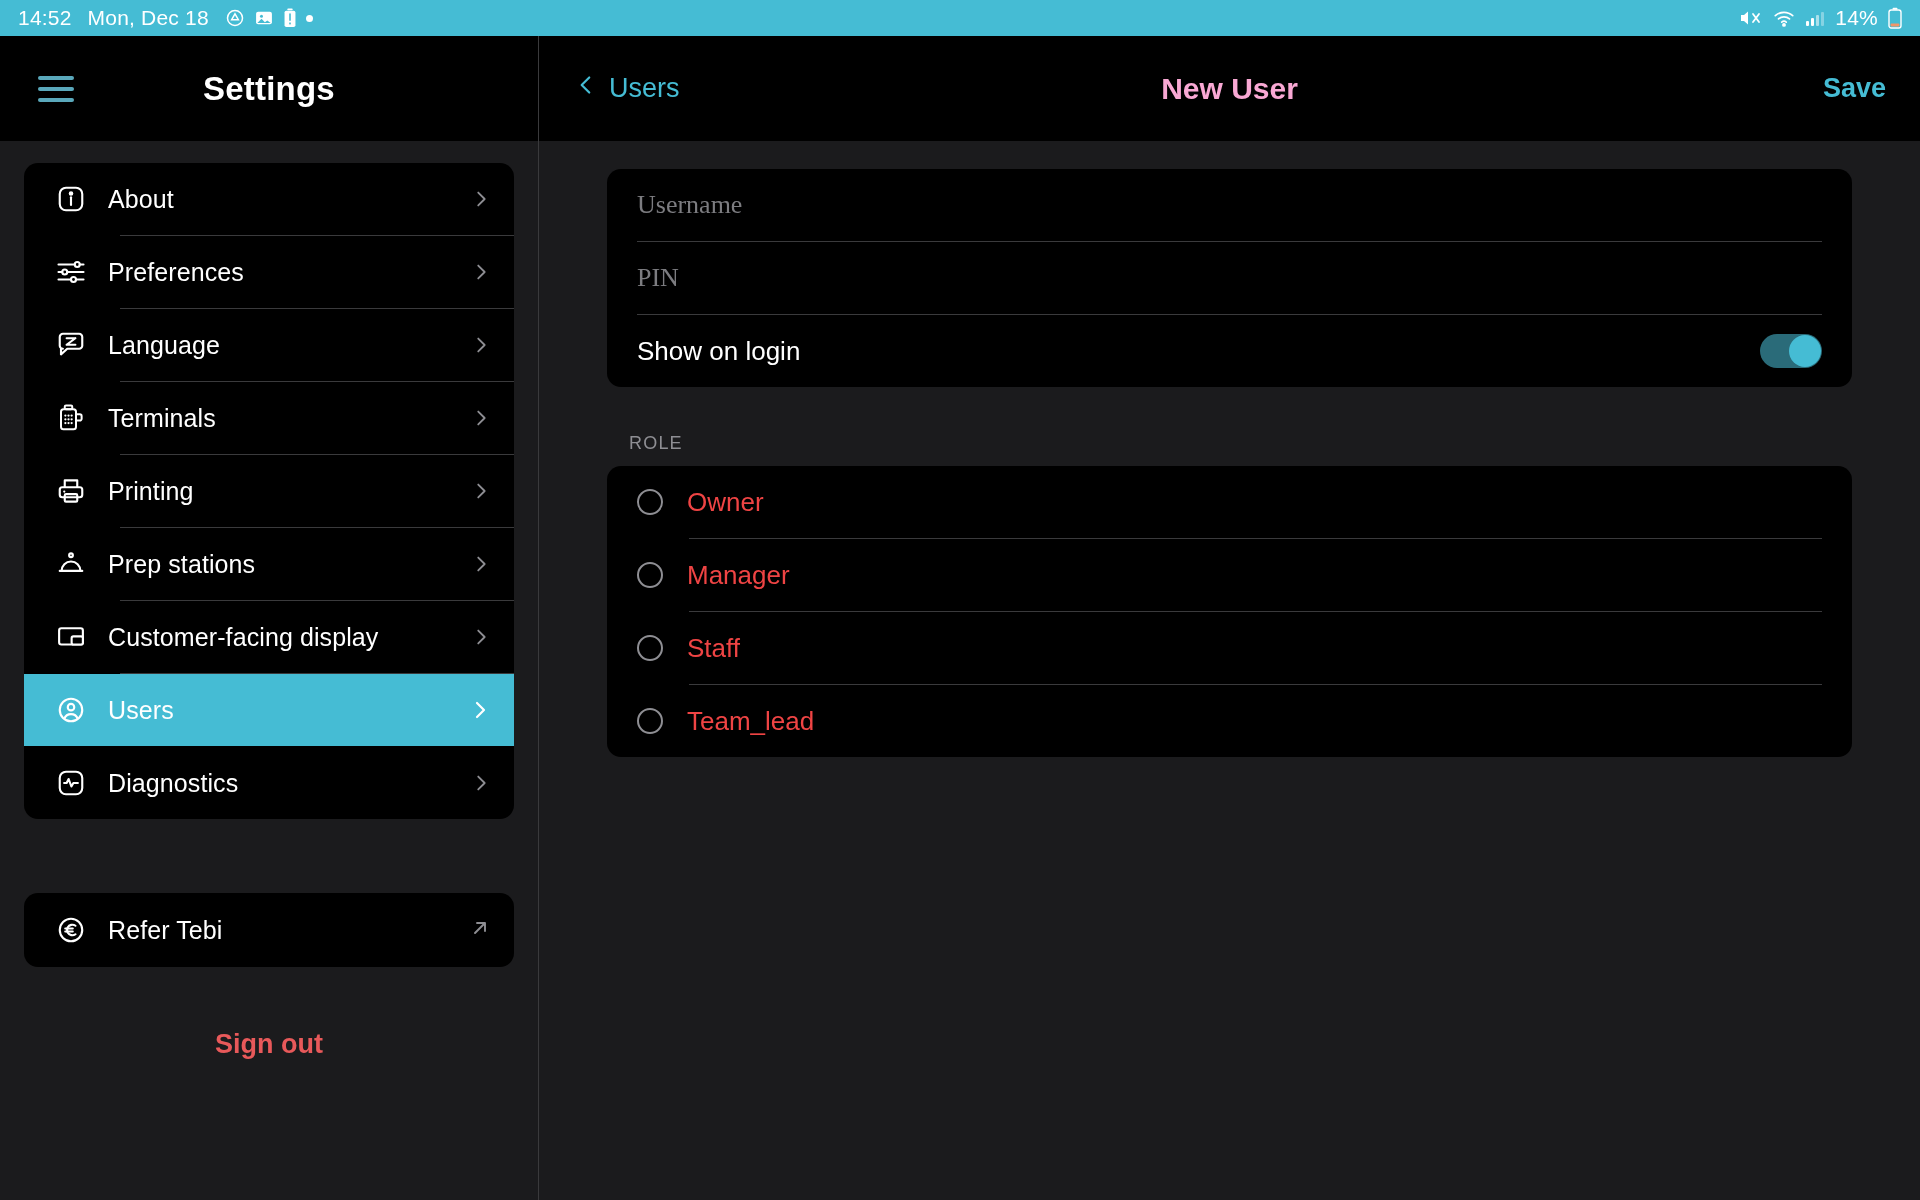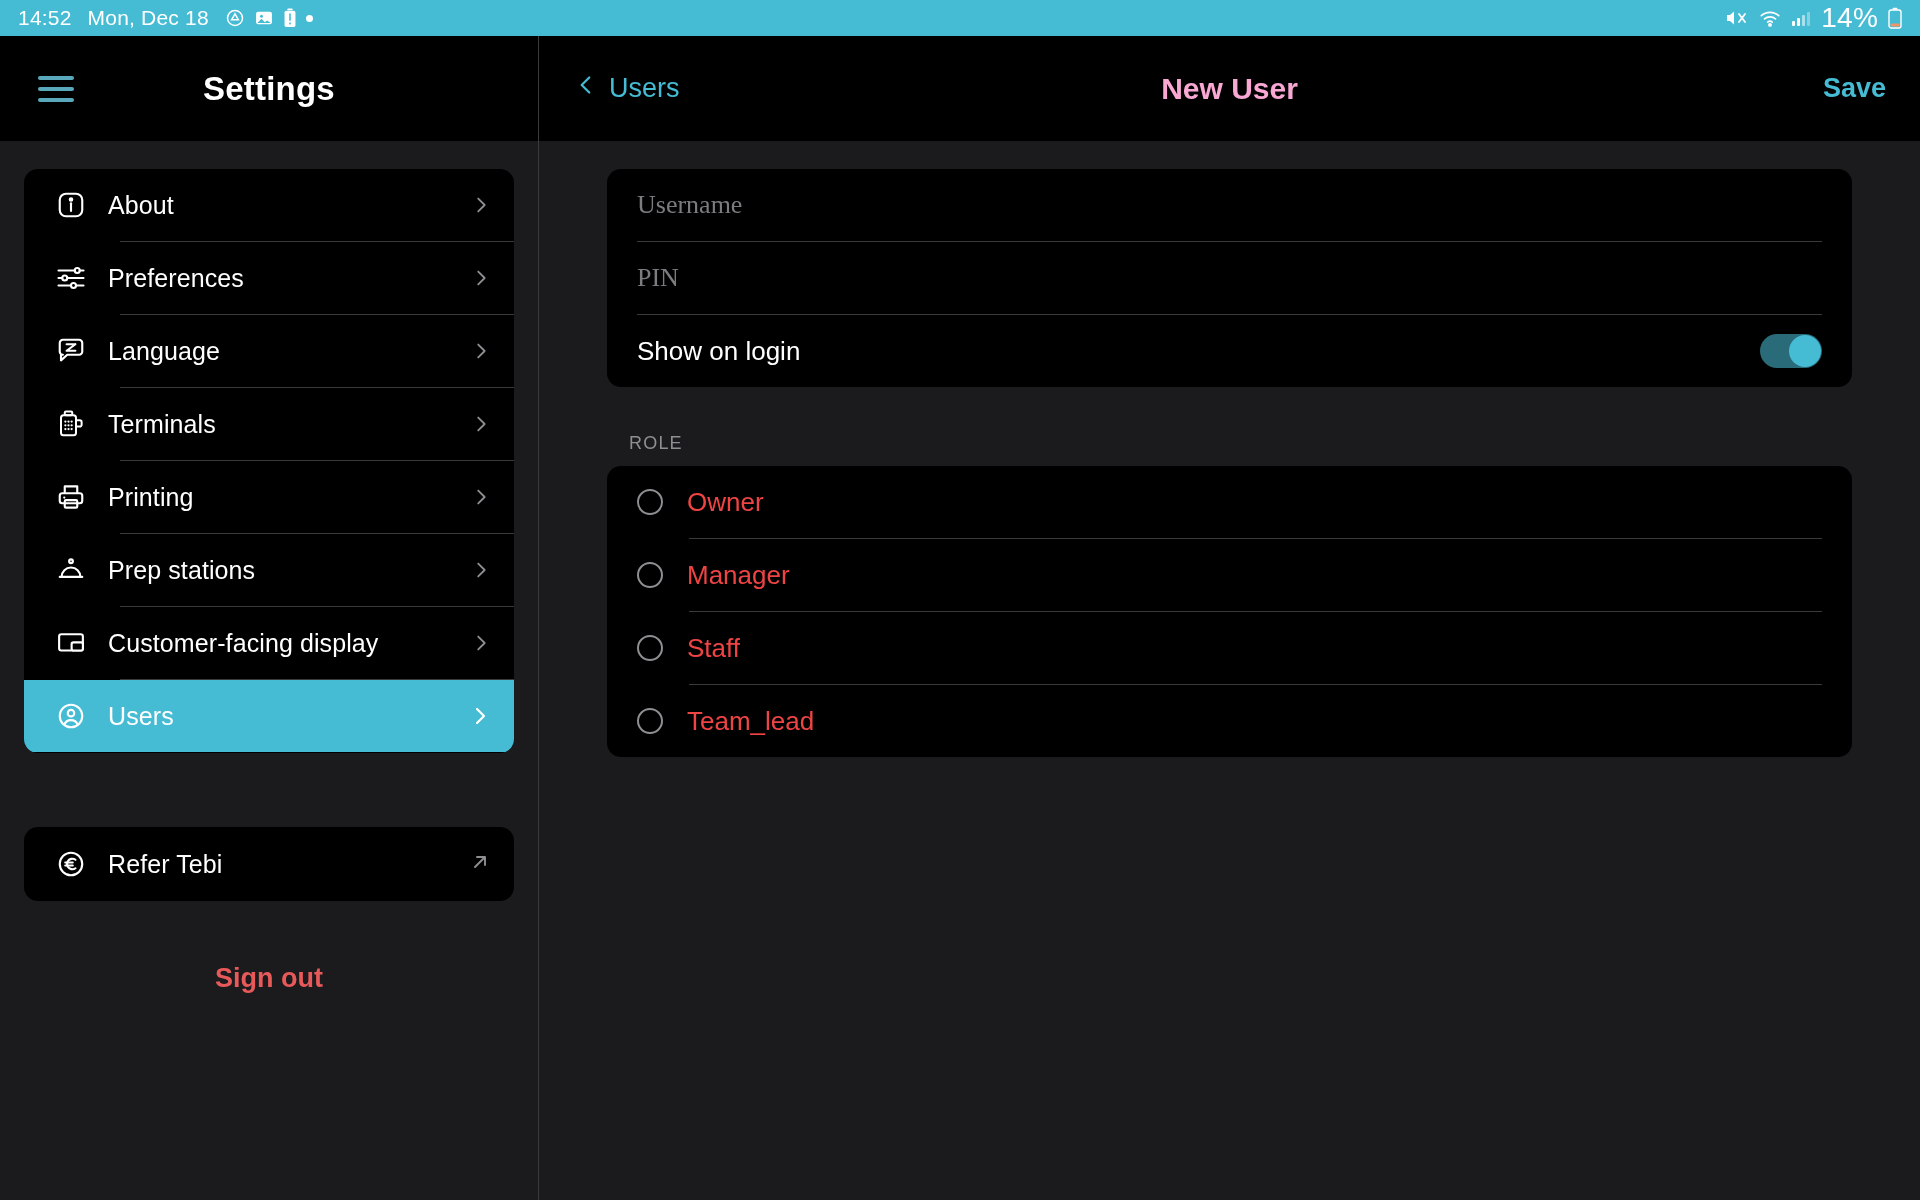--- a/index.html
+++ b/index.html
@@ -19,34 +19,33 @@
     padding: 0 18px;
     color: #ffffff;
     font-size: 21px;
     letter-spacing: .2px;
   }
   .sb-left { display: flex; align-items: center; gap: 16px; }
   .sb-time { font-size: 21px; }
   .sb-date { font-size: 21px; }
   .sb-icons { display: flex; align-items: center; gap: 9px; }
   .sb-right { margin-left: auto; display: flex; align-items: center; gap: 10px; }
-  .sb-pct { font-size: 28px; }
+  .sb-pct { font-size: 21px; }
   .sb-dot { width: 7px; height: 7px; border-radius: 50%; background: #fff; display: inline-block; }
   .ico { display: inline-flex; align-items: center; justify-content: center; }
 
   
   .body { flex: 1 1 auto; display: flex; min-height: 0; }
 
   
   .sidebar {
     width: 539px; flex: 0 0 539px;
     background: #1b1b1d;
     display: flex; flex-direction: column;
     border-right: 1px solid #3a3a3c;
-    gap: 6px;
   }
   .sidebar-header {
     height: 105px; flex: 0 0 105px;
     background: #000;
     display: flex; align-items: center;
     position: relative;
   }
   .hamburger {
     position: absolute; left: 38px; top: 50%; transform: translateY(-50%);
     width: 36px; height: 26px;
@@ -370,20 +369,34 @@
             </span>
             <span class="nav-label">Users</span>
             <span class="chev">
               <svg width="24" height="24" viewBox="0 0 24 24" fill="none" stroke="currentColor" stroke-width="2.2" stroke-linecap="round" stroke-linejoin="round">
                   <path d="M9 5l7 7-7 7"></path>
                 </svg>
             </span>
           </div>
           <div class="nav-sep"></div>
 
+          <div class="nav-row">
+            <span class="nav-icon">
+              <svg width="30" height="30" viewBox="0 0 24 24" fill="none" stroke="currentColor" stroke-width="1.7" stroke-linejoin="round">
+                <rect x="3" y="3" width="18" height="18" rx="5"></rect>
+                <path d="M6.5 12h2l1.6-3.2 2.2 6 1.6-2.8h3.6" stroke-linecap="round"></path>
+              </svg>
+            </span>
+            <span class="nav-label">Diagnostics</span>
+            <span class="chev">
+              <svg width="22" height="22" viewBox="0 0 24 24" fill="none" stroke="currentColor" stroke-width="2" stroke-linecap="round" stroke-linejoin="round">
+                  <path d="M9 5l7 7-7 7"></path>
+                </svg>
+            </span>
+          </div>
         </div>
 
         <div class="card refer-card">
           <div class="nav-row refer-row">
             <span class="nav-icon">
               <svg width="30" height="30" viewBox="0 0 24 24" fill="none" stroke="currentColor" stroke-width="1.7" stroke-linecap="round">
                 <circle cx="12" cy="12" r="9"></circle>
                 <path d="M15.6 8.6a4.4 4.4 0 0 0-6.3 1.4 5 5 0 0 0 0 4 4.4 4.4 0 0 0 6.3 1.4"></path>
                 <path d="M7.4 10.8h6M7.4 13.2h6"></path>
               </svg>

